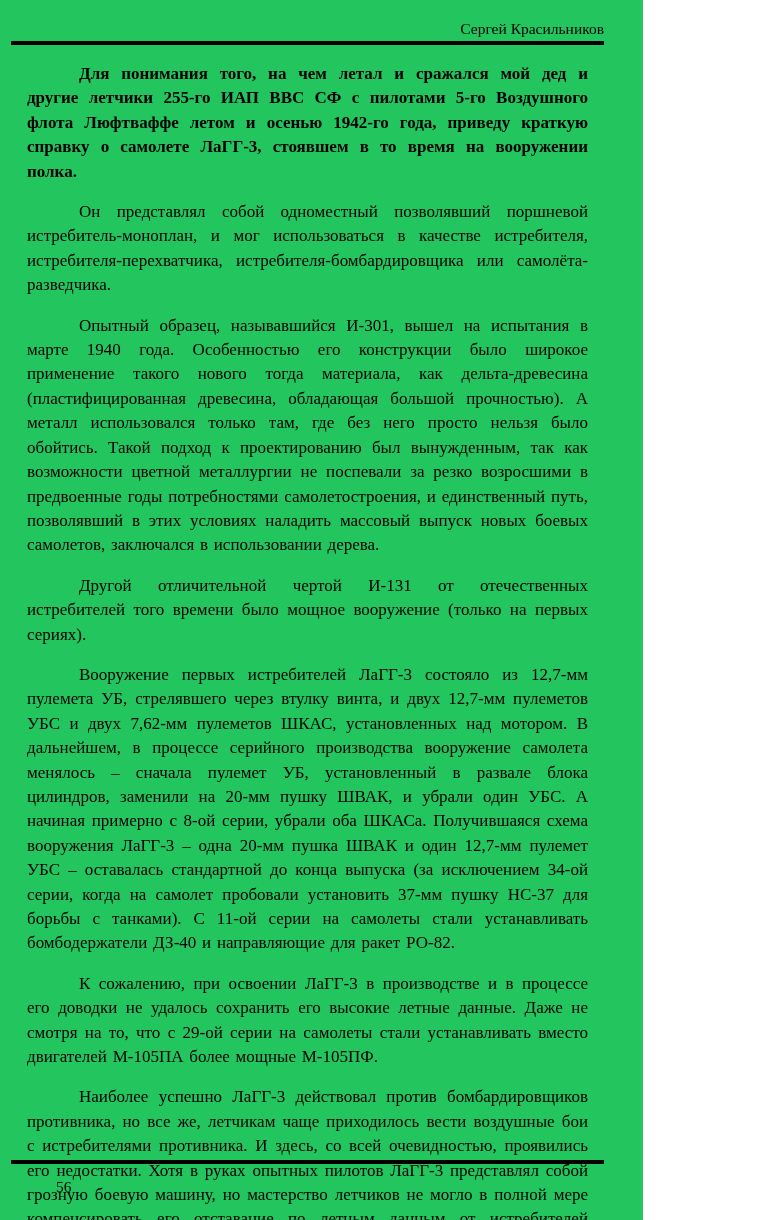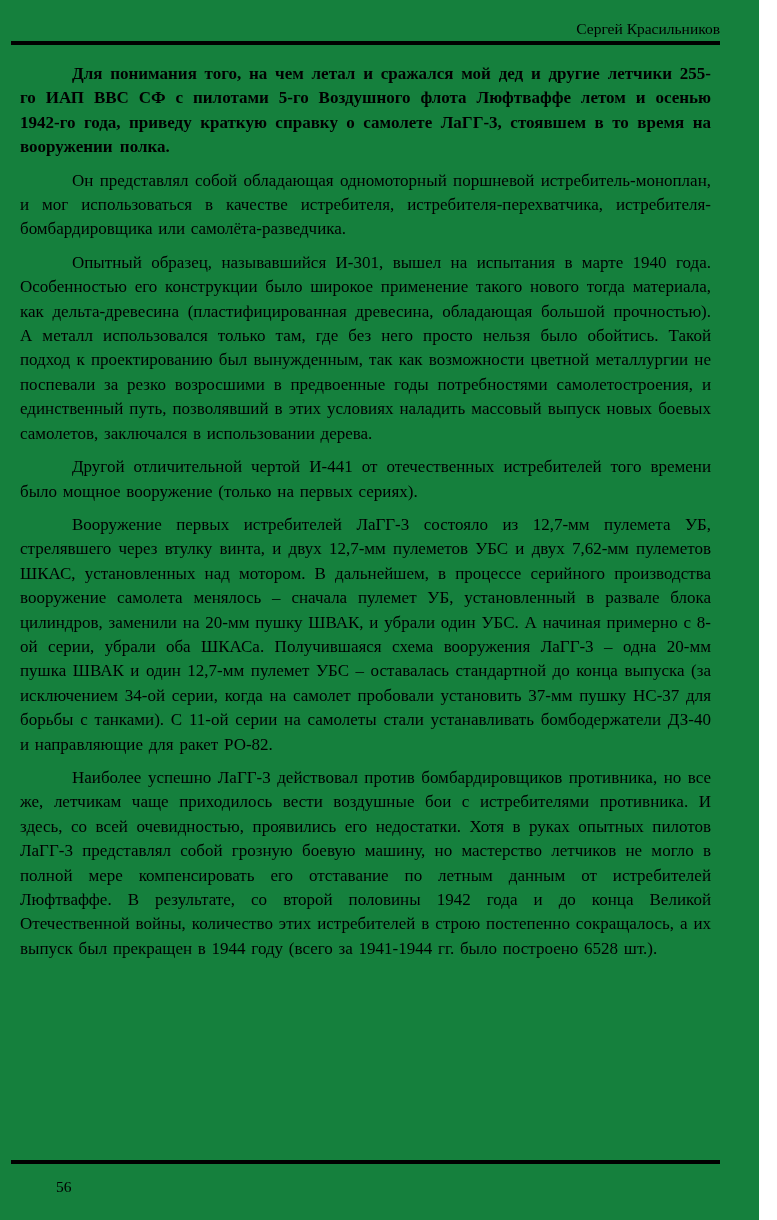--- a/index.html
+++ b/index.html
@@ -2,23 +2,23 @@
 <html lang="ru"><head>
 <meta charset="utf-8">
 <style>
   html, body {
     margin: 0;
     padding: 0;
     background: #ffffff;
   }
   .page {
     position: relative;
-    width: 759px;
+    width: 643px;
     height: 1220px;
-    background: #15803d;
+    background: #22c55e;
     color: #000000;
     font-family: "Liberation Serif", "DejaVu Serif", serif;
     box-sizing: border-box;
     overflow: hidden;
   }
   .content {
     padding: 20px 39px 0 11px; 
   }
   .header-author {
     text-align: right;
@@ -29,21 +29,21 @@
   .header-rule {
     height: 4px;
     background: #000000;
     margin-top: 3px;
     border: 0;
   }
   .body-text {
     margin-top: 17px;
   }
   .para {
-    margin: 9px;
+    margin: 16px;
     font-size: 17px;
     line-height: 24.4px;
     text-align: justify;
     text-indent: 52px;
     word-spacing: 1.5px;
   }
   .para.bold {
     font-weight: bold;
     word-spacing: 3px;
   }
@@ -71,24 +71,25 @@
 
 <div class="page">
   <div class="content">
 
     <div class="header-author">Сергей Красильников</div>
 
     <div class="header-rule"></div>
 
     <div class="body-text">
       <p class="para bold">Для понимания того, на чем летал и сражался мой дед и другие летчики 255-го ИАП ВВС СФ с пилотами 5-го Воздушного флота Люфтваффе летом и осенью 1942-го года, приведу краткую справку о самолете ЛаГГ-3, стоявшем в то время на вооружении полка.</p>
-      <p class="para">Он представлял собой обладающая одномоторный поршневой истребитель-моноплан, и мог использоваться в качестве истребителя, истребителя-перехватчика, истребителя-бомбардировщика или самолёта-разведчика.</p>
+      <p class="para">Он представлял собой одноместный позволявший поршневой истребитель-моноплан, и мог использоваться в качестве истребителя, истребителя-перехватчика, истребителя-бомбардировщика или самолёта-разведчика.</p>
       <p class="para">Опытный образец, называвшийся И-301, вышел на испытания в марте 1940 года. Особенностью его конструкции было широкое применение такого нового тогда материала, как дельта-древесина (пластифицированная древесина, обладающая большой прочностью). А металл использовался только там, где без него просто нельзя было обойтись. Такой подход к проектированию был вынужденным, так как возможности цветной металлургии не поспевали за резко возросшими в предвоенные годы потребностями самолетостроения, и единственный путь, позволявший в этих условиях наладить массовый выпуск новых боевых самолетов, заключался в использовании дерева.</p>
-      <p class="para">Другой отличительной чертой И-441 от отечественных истребителей того времени было мощное вооружение (только на первых сериях).</p>
+      <p class="para">Другой отличительной чертой И-131 от отечественных истребителей того времени было мощное вооружение (только на первых сериях).</p>
       <p class="para">Вооружение первых истребителей ЛаГГ-3 состояло из 12,7-мм пулемета УБ, стрелявшего через втулку винта, и двух 12,7-мм пулеметов УБС и двух 7,62-мм пулеметов ШКАС, установленных над мотором. В дальнейшем, в процессе серийного производства вооружение самолета менялось – сначала пулемет УБ, установленный в развале блока цилиндров, заменили на 20-мм пушку ШВАК, и убрали один УБС. А начиная примерно с 8-ой серии, убрали оба ШКАСа. Получившаяся схема вооружения ЛаГГ-3 – одна 20-мм пушка ШВАК и один 12,7-мм пулемет УБС – оставалась стандартной до конца выпуска (за исключением 34-ой серии, когда на самолет пробовали установить 37-мм пушку НС-37 для борьбы с танками). С 11-ой серии на самолеты стали устанавливать бомбодержатели ДЗ-40 и направляющие для ракет РО-82.</p>
+      <p class="para">К сожалению, при освоении ЛаГГ-3 в производстве и в процессе его доводки не удалось сохранить его высокие летные данные. Даже не смотря на то, что с 29-ой серии на самолеты стали устанавливать вместо двигателей М-105ПА более мощные М-105ПФ.</p>
       <p class="para">Наиболее успешно ЛаГГ-3 действовал против бомбардировщиков противника, но все же, летчикам чаще приходилось вести воздушные бои с истребителями противника. И здесь, со всей очевидностью, проявились его недостатки. Хотя в руках опытных пилотов ЛаГГ-3 представлял собой грозную боевую машину, но мастерство летчиков не могло в полной мере компенсировать его отставание по летным данным от истребителей Люфтваффе. В результате, со второй половины 1942 года и до конца Великой Отечественной войны, количество этих истребителей в строю постепенно сокращалось, а их выпуск был прекращен в 1944 году (всего за 1941-1944 гг. было построено 6528 шт.).</p>
     </div>
   </div>
 
   <div class="footer-rule"></div>
 
   <div class="page-number">56</div>
 </div>
 
 </body></html>

